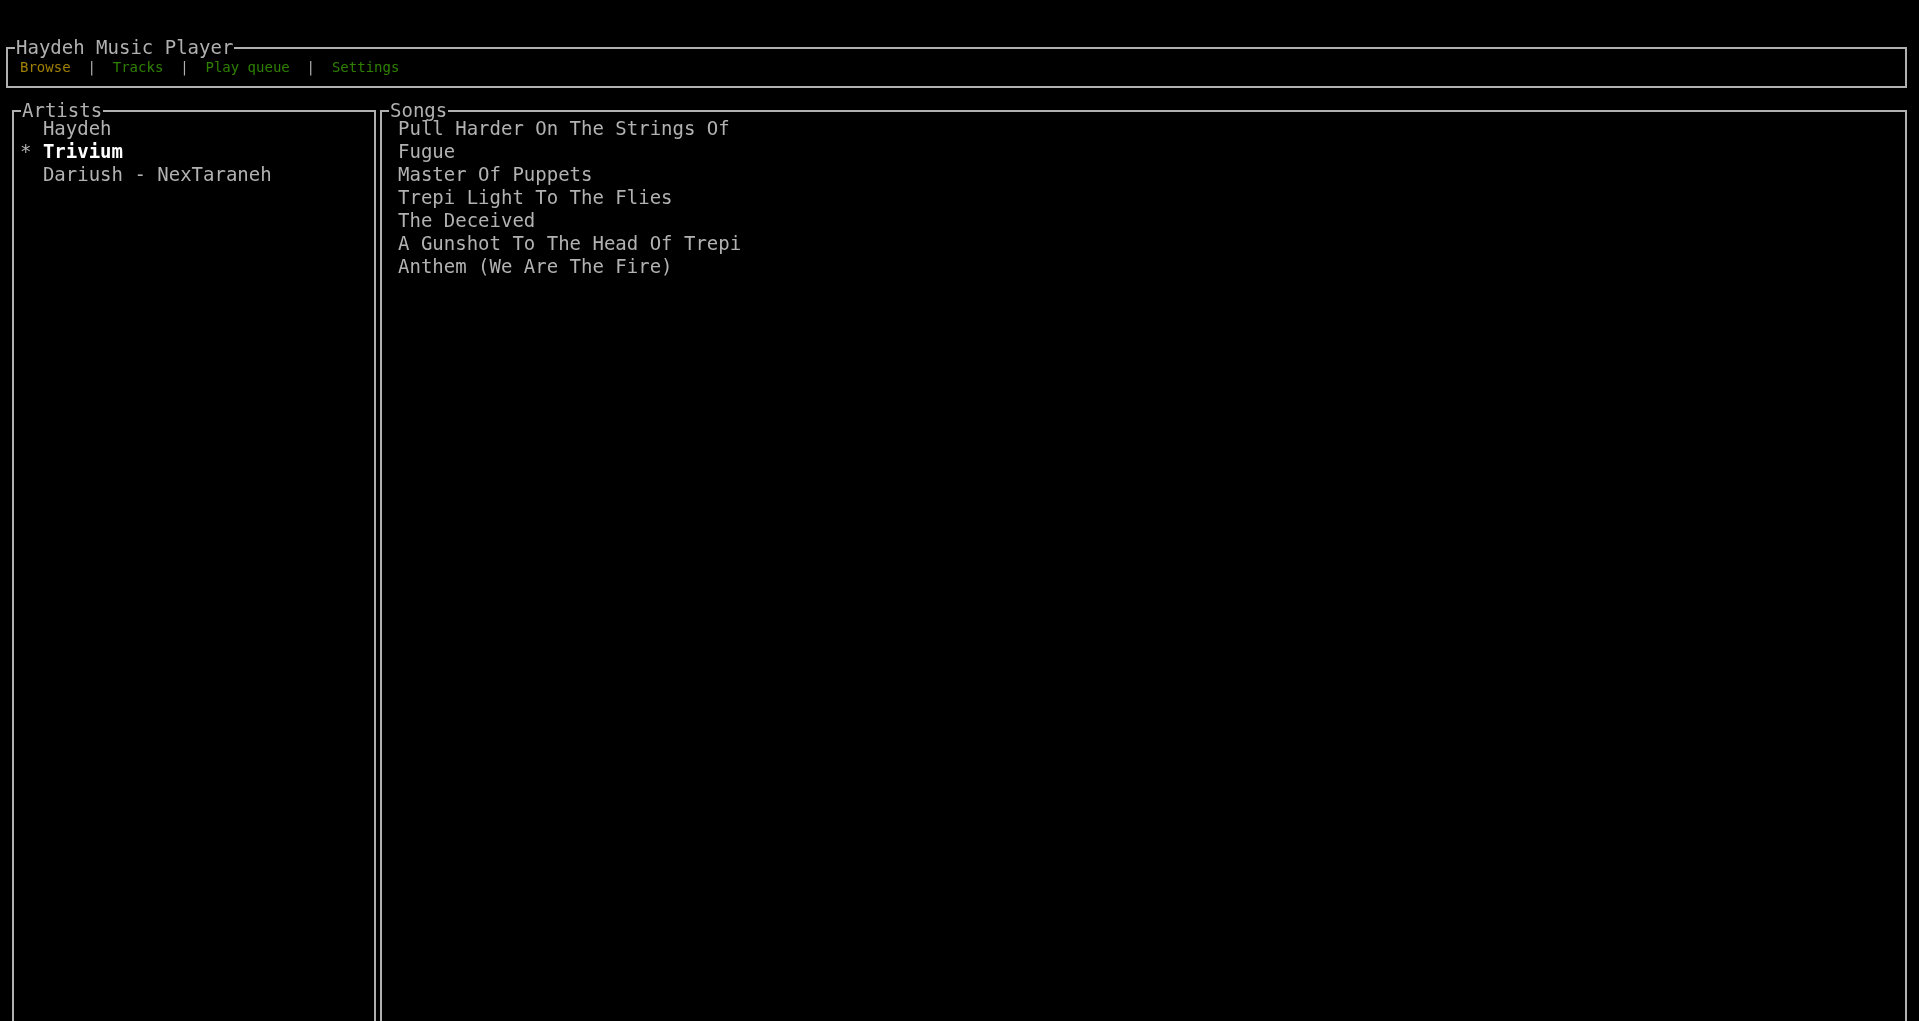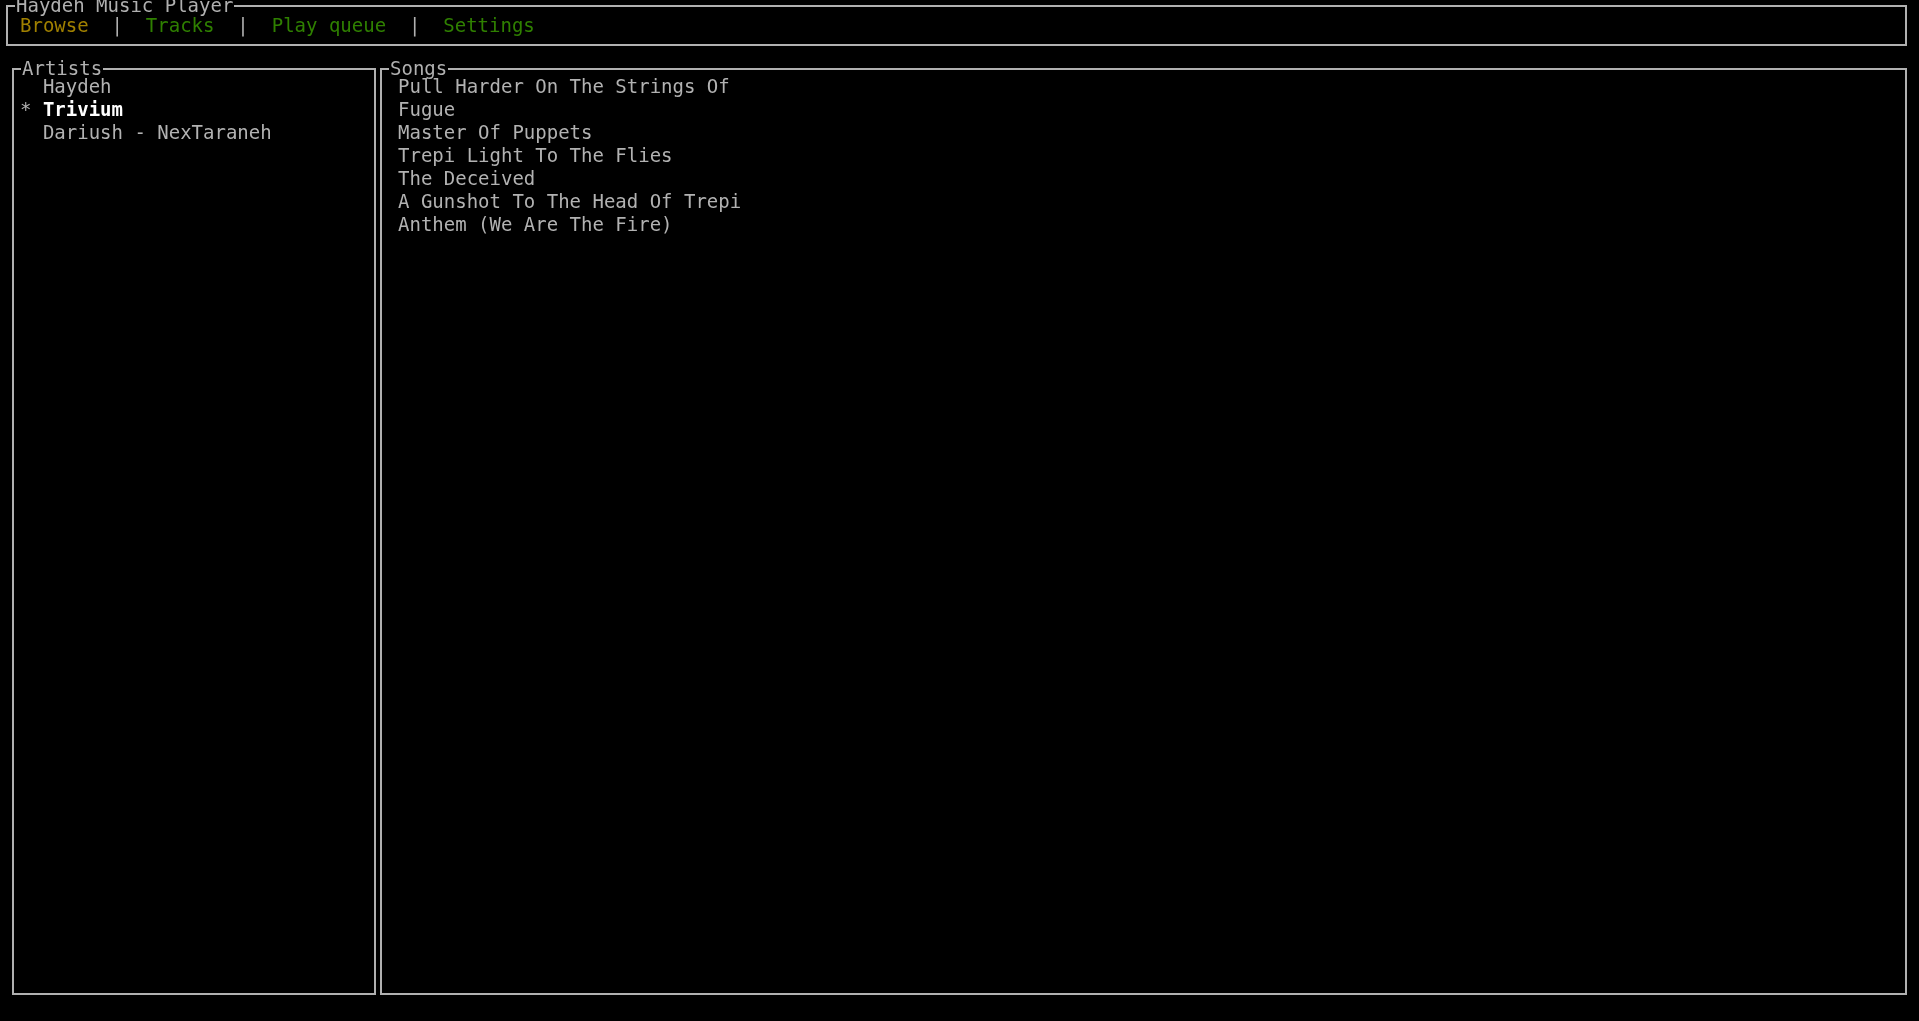--- a/index.html
+++ b/index.html
@@ -18,20 +18,21 @@
     color: #b2b2b2;
     -webkit-font-smoothing: none;
   }
 
   
   .frame {
     position: absolute;
     border: 2px solid #b0b0b0;
     box-sizing: border-box;
     background: #000000;
+    margin-top: 42px;
   }
   .frame > .frame-title {
     position: absolute;
     top: -13px;
     left: 7px;
     background: #000000;
     padding: 0 1px;
     color: #b0b0b0;
     font-size: 19px;
     line-height: 23px;
@@ -43,21 +44,21 @@
     left: 6px;
     top: 5px;
     width: 1901px;
     height: 41px;
   }
   #menu-bar {
     position: absolute;
     left: 12px;
     top: 7px;
     white-space: nowrap;
-    font-size: 19px;
+    font-size: 14px;
     line-height: 23px;
   }
   .menu-item {
     cursor: pointer;
     white-space: pre;
   }
   .menu-item.active { color: #a08000; }
   .menu-item.normal { color: #2f8000; }
   .menu-sep {
     color: #b0b0b0;

